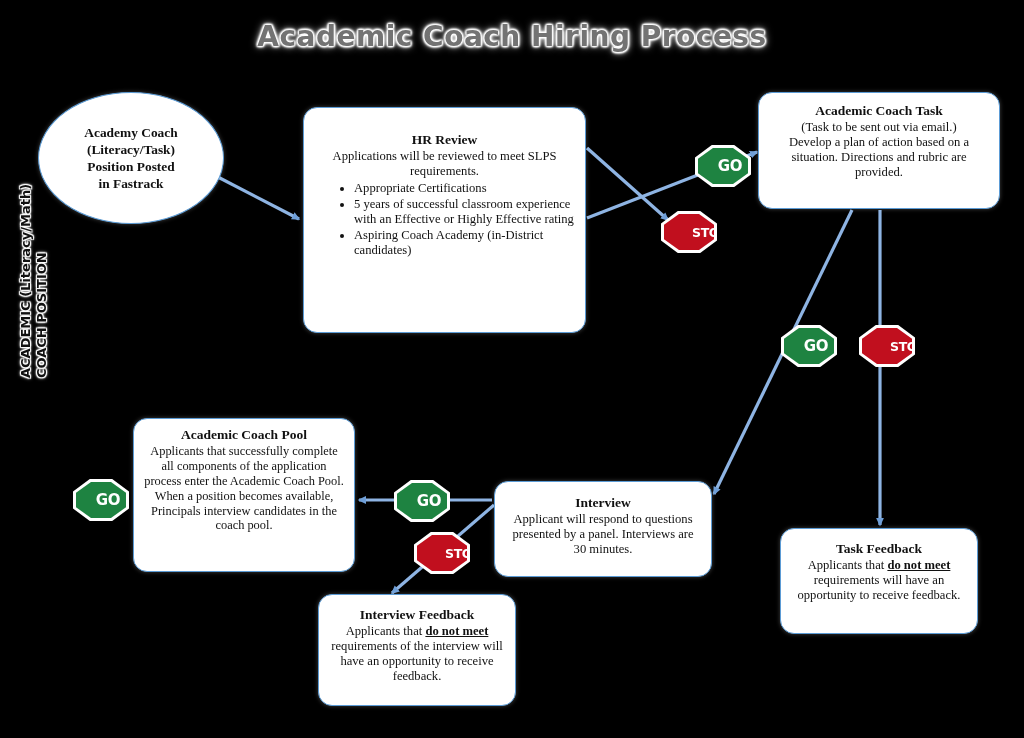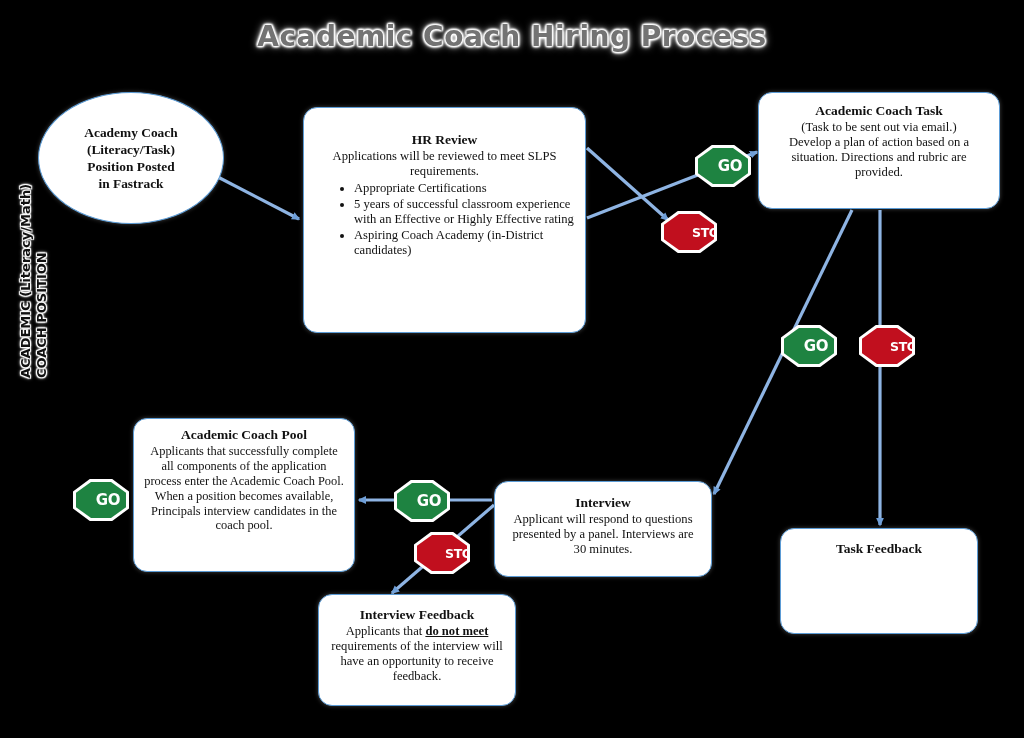--- a/index.html
+++ b/index.html
@@ -222,20 +222,21 @@
   <div class="node rounded" id="node-ifeedback">
     <div class="inner">
       <h3>Interview Feedback</h3>
       <p><span>Applicants that </span><span class="em-underline">do not meet</span><span> requirements of the interview will have an opportunity to receive feedback.</span></p>
     </div>
   </div>
 
   <div class="node rounded" id="node-tfeedback">
     <div class="inner">
       <h3>Task Feedback</h3>
+      <p><span>Applicants that </span><span class="em-underline">do not meet</span><span> requirements will have an opportunity to receive feedback.</span></p>
     </div>
   </div>
 
   <div class="sign go" style="left:695px;top:145px;">
     <div class="face"></div>
     <span class="lbl">GO</span>
   </div>
 
   <div class="sign stop" style="left:661px;top:211px;">
     <div class="face"></div>

